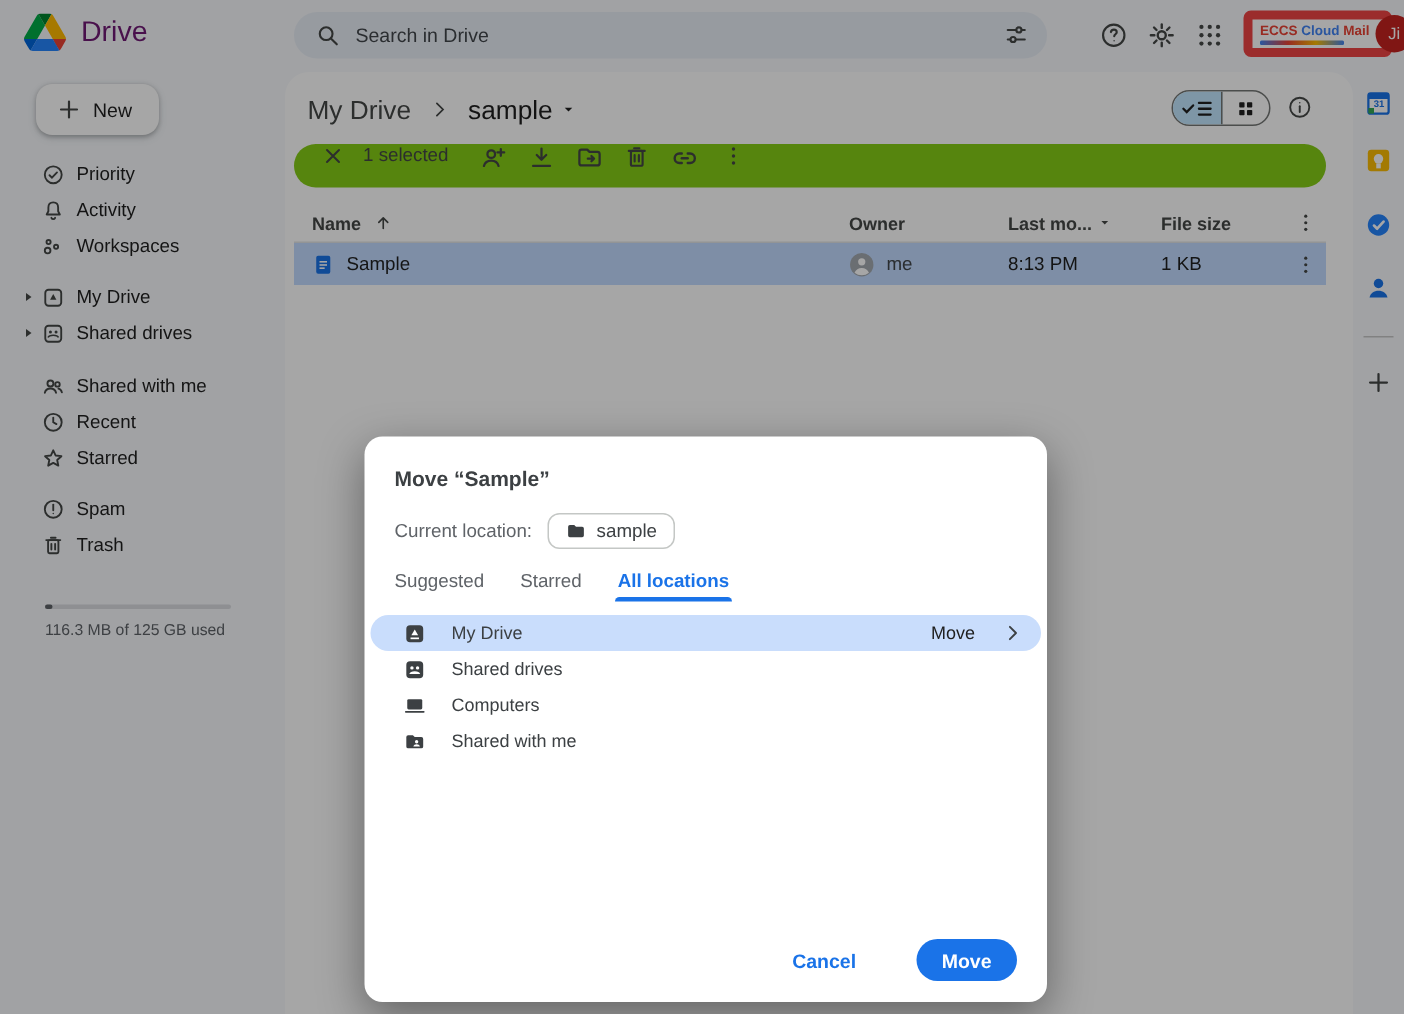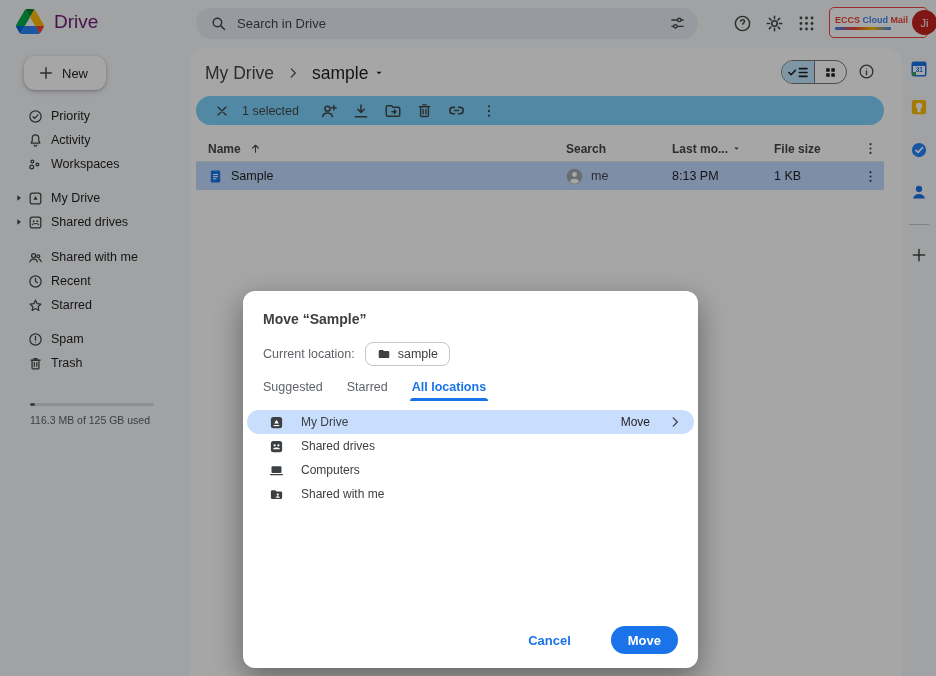--- a/index.html
+++ b/index.html
@@ -20,21 +20,21 @@
     position:absolute; left:196px; top:8px; width:502px; height:31px;
     background:#e9eef6; border-radius:16px; display:flex; align-items:center;
     padding:0 12px 0 14px; gap:10px;
   }
   .search-text { flex:1; font-size:13px; color:#41464b; }
   .help-btn   { position:absolute; left:733px; top:14px; color:#444746; }
   .gear-btn   { position:absolute; left:765px; top:14px; color:#444746; }
   .apps-btn   { position:absolute; left:797px; top:14px; color:#444746; }
   .account-badge {
     position:absolute; left:829px; top:7px; width:99px; height:31px;
-    background:#fff; border:1px solid #ef4444; border-radius:5px;
+    background:#fff; border:6px solid #ef4444; border-radius:5px;
     display:flex; align-items:center; padding:2px 3px 2px 5px; gap:4px;
   }
   .org-logo { flex:1; display:flex; flex-direction:column; justify-content:center; line-height:1; }
   .org-name { font-size:9px; font-weight:bold; letter-spacing:0; white-space:nowrap; }
   .org-name .w1{color:#ea4335;} .org-name .w2{color:#4285f4;} .org-name .w3{color:#ea4335;}
   .org-sub { margin-top:2px; height:3px; width:56px;
     background:linear-gradient(90deg,#4285f4,#ea4335,#fbbc04,#4285f4); border-radius:1px; }
   .avatar {
     width:25px; height:25px; border-radius:50%; background:#c5221f; color:#fff;
     font-size:11px; display:flex; align-items:center; justify-content:center; flex:0 0 auto;
@@ -66,21 +66,21 @@
   .crumb-root { font-size:17.5px; color:#444746; }
   .crumb-sep { color:#444746; width:14px; height:14px; }
   .crumb-cur { font-size:17.5px; color:#1f1f1f; display:flex; align-items:center; gap:6px; }
   .view-toggle { position:absolute; left:591px; top:12px; width:66px; height:24px;
     border:1px solid #747775; border-radius:13px; display:flex; overflow:hidden; background:#fff; }
   .vt-half { flex:1; display:flex; align-items:center; justify-content:center; color:#1f1f1f; }
   .vt-list { background:#c2e7ff; border-right:1px solid #747775; }
   .info-btn { position:absolute; left:668px; top:15px; color:#444746; }
 
   .sel-toolbar { position:absolute; left:6px; top:48px; width:688px; height:29px;
-    background:#7dd3fc; border-radius:15px; display:flex; align-items:center; padding:0 10px; }
+    background:#84cc16; border-radius:15px; display:flex; align-items:flex-start; padding:0 10px; }
   .sel-toolbar .tool { width:32px; display:flex; justify-content:center; color:#444746; }
   .sel-count { font-size:12.5px; color:#444746; margin:0 14px 0 4px; }
 
   .thead { position:absolute; left:6px; top:88px; width:688px; height:26px;
     display:flex; align-items:center; border-bottom:1px solid #e1e3e6;
     font-size:12px; color:#444746; font-weight:bold; }
   .trow { position:absolute; left:6px; top:114px; width:688px; height:28px;
     display:flex; align-items:center; background:#c2dbff; font-size:12.5px; }
   .col-name { flex:1; display:flex; align-items:center; gap:8px; padding-left:12px; }
   .col-owner { width:106px; display:flex; align-items:center; gap:8px; }
@@ -415,21 +415,21 @@
       </span>
     </div>
 
     <div class="thead">
       <span class="col-name">
         <span>Name</span>
         <svg class="ic" width="13" height="13" viewBox="0 0 24 24" fill="none" stroke="#444746" stroke-width="2" stroke-linecap="round" stroke-linejoin="round">
             <path d="M12 19V6m-5.5 5.5L12 6l5.5 5.5"></path>
           </svg>
       </span>
-      <span class="col-owner">Search</span>
+      <span class="col-owner">Owner</span>
       <span class="col-mod">
         <span>Last mo...</span>
         <svg class="ic" width="9" height="9" viewBox="0 0 24 24" fill="#444746">
             <path d="M6 9l6 6 6-6z"></path>
           </svg>
       </span>
       <span class="col-size">File size</span>
       <span class="col-menu">
         <svg class="ic" width="15" height="15" viewBox="0 0 24 24" fill="currentColor">
             <circle cx="12" cy="5" r="1.7"></circle>

